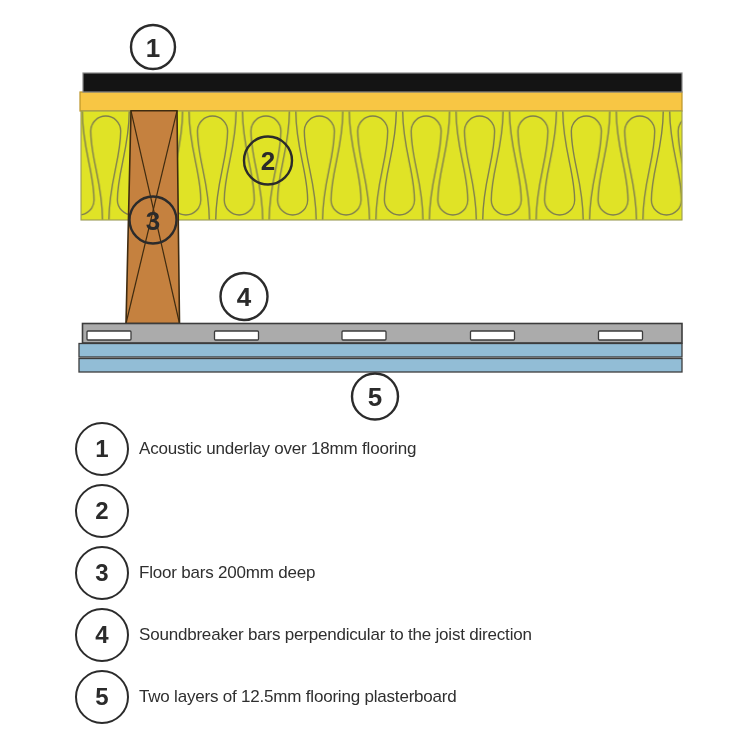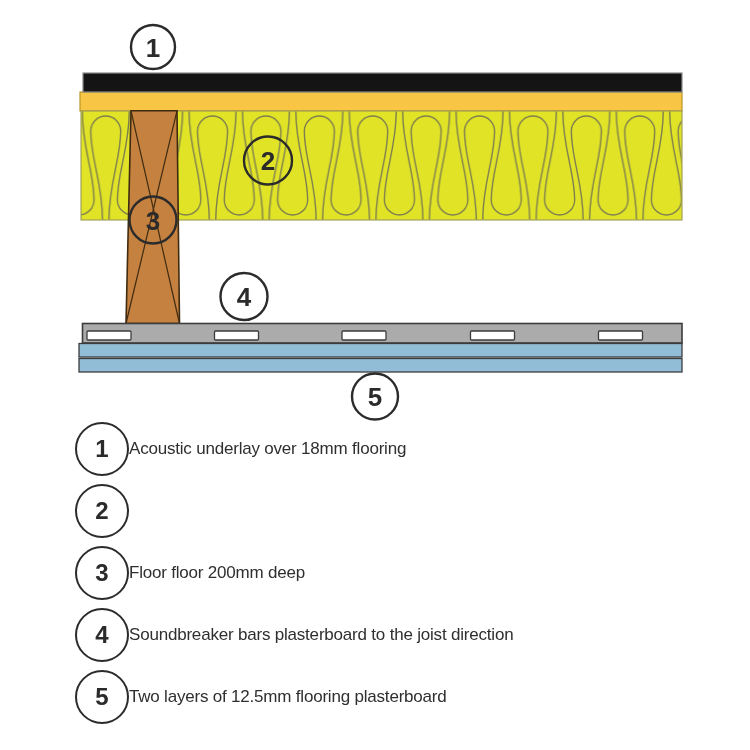--- a/index.html
+++ b/index.html
@@ -5,21 +5,21 @@
   html,body{margin:0;padding:0;background:#ffffff;}
   body{width:750px;height:750px;position:relative;overflow:hidden;
        font-family:"Liberation Sans", sans-serif;}
   .diagram-wrap{position:absolute;top:0;left:0;width:750px;height:430px;}
   svg text{font-family:"Liberation Sans", sans-serif;font-weight:bold;}
   .legend{position:absolute;top:0;left:0;width:750px;height:750px;}
   .legend-row{position:absolute;left:75px;display:flex;align-items:center;height:54px;}
   .legend-circle{width:54px;height:54px;box-sizing:border-box;border:2.4px solid #2b2b2b;
        border-radius:50%;display:flex;align-items:center;justify-content:center;
        font-weight:bold;font-size:24px;color:#2b2b2b;flex:0 0 54px;}
-  .legend-label{margin-left:0;font-size:17px;letter-spacing:-0.2px;color:#2f2f2f;}
+  .legend-label{margin-left:10px;font-size:17px;letter-spacing:-0.2px;color:#2f2f2f;}
   .row-1{top:422px;} .row-2{top:484px;} .row-3{top:546px;} .row-4{top:608px;} .row-5{top:670px;}
 </style>
 </head>
 <body>
 
 <div class="diagram-wrap">
 <svg width="750" height="430" viewBox="0 0 750 430">
   <defs>
     <pattern id="batt" patternUnits="userSpaceOnUse" width="53.4" height="109" patternTransform="translate(39,111)">
       <g fill="none" stroke="#7e7e4e" stroke-width="1.4">
@@ -76,23 +76,23 @@
 <div class="legend">
   <div class="legend-row row-1">
     <div class="legend-circle">1</div>
     <div class="legend-label">Acoustic underlay over 18mm flooring</div>
   </div>
   <div class="legend-row row-2">
     <div class="legend-circle">2</div>
   </div>
   <div class="legend-row row-3">
     <div class="legend-circle">3</div>
-    <div class="legend-label">Floor floor 200mm deep</div>
+    <div class="legend-label">Floor bars 200mm deep</div>
   </div>
   <div class="legend-row row-4">
     <div class="legend-circle">4</div>
-    <div class="legend-label">Soundbreaker bars plasterboard to the joist direction</div>
+    <div class="legend-label">Soundbreaker bars perpendicular to the joist direction</div>
   </div>
   <div class="legend-row row-5">
     <div class="legend-circle">5</div>
     <div class="legend-label">Two layers of 12.5mm flooring plasterboard</div>
   </div>
 </div>
 
 </body></html>

